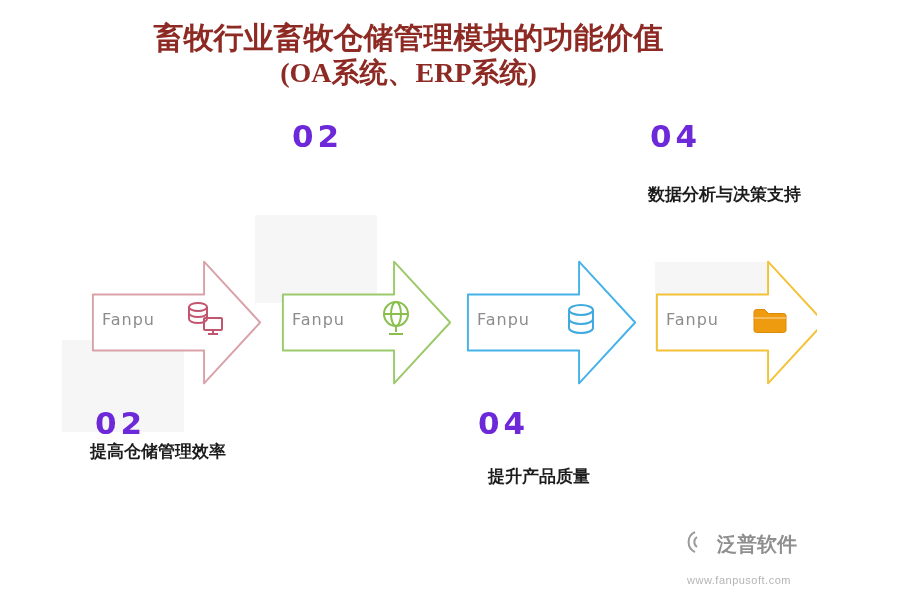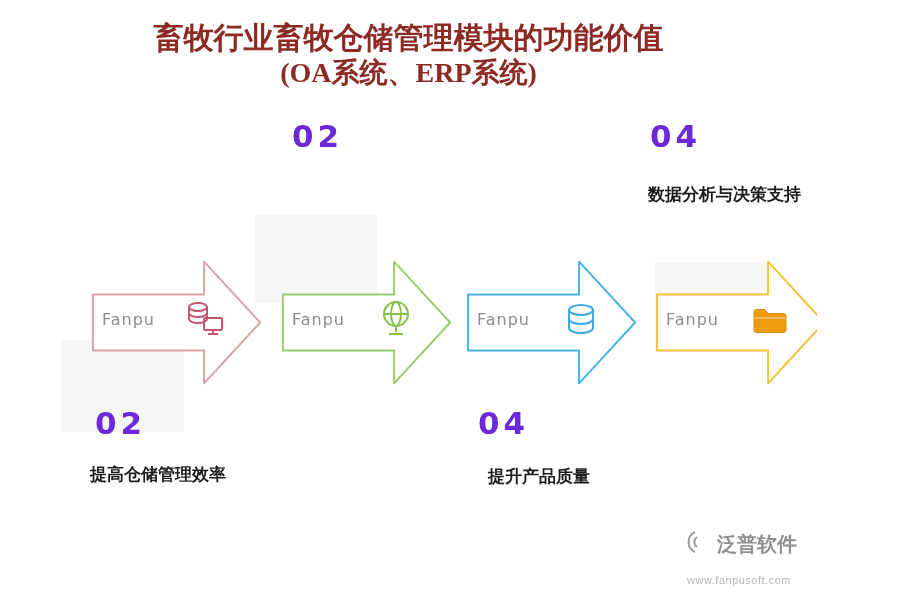--- a/index.html
+++ b/index.html
@@ -22,21 +22,21 @@
   .num{position:absolute;z-index:2;font-family:"DejaVu Sans",sans-serif;font-weight:bold;
        font-size:31px;color:#6d28d9;letter-spacing:4px;}
   .n01{left:95px;top:405px;}
   .n02{left:292px;top:118px;}
   .n03{left:478px;top:405px;}
   .n04{left:650px;top:118px;}
 
   
   .lbl{position:absolute;z-index:2;font-family:"Liberation Serif",serif;
        font-size:17px;font-weight:600;color:#1c1c1c;}
-  .l01{left:90px;top:463px;}
+  .l01{left:90px;top:440px;}
   .l02{left:290px;top:183px;}
   .l03{left:476px;top:465px;margin-left:12px;}
   .l04{left:648px;top:183px;}
 
   
   .arrow{position:absolute;top:250px;width:178px;height:145px;z-index:1;}
   .a1{left:88px;}
   .a2{left:278px;}
   .a3{left:463px;}
   .a4{left:652px;}

